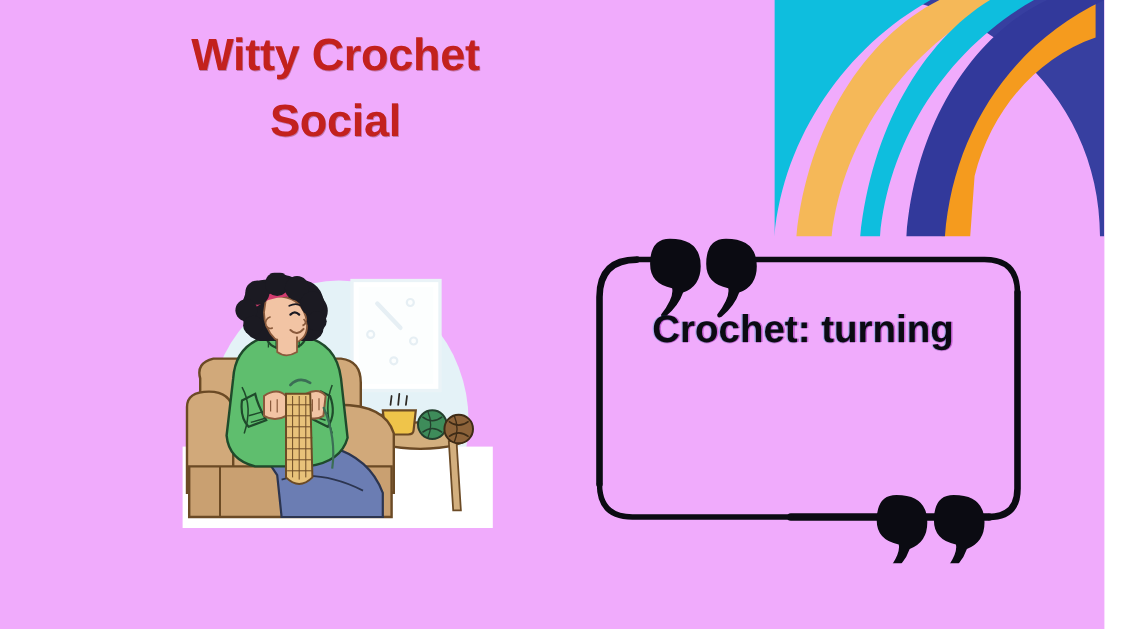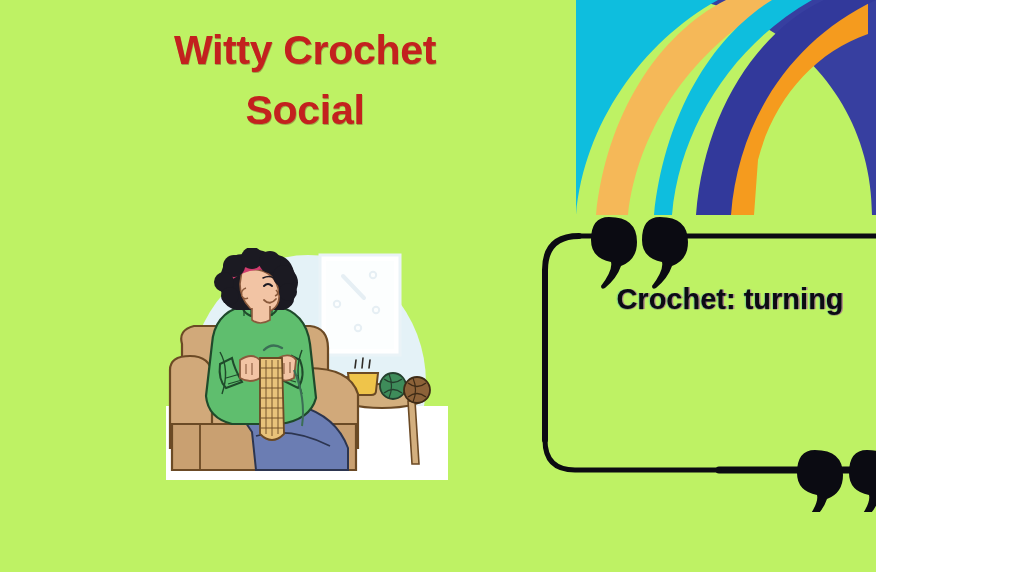--- a/index.html
+++ b/index.html
@@ -8,23 +8,23 @@
   }
   body {
     width: 1024px;
     height: 572px;
     overflow: hidden;
     font-family: "Liberation Sans", sans-serif;
   }
 
   #canvas {
     position: relative;
-    width: 876px;
+    width: 1004px;
     height: 572px;
-    background: #bef264;
+    background: #f0abfc;
     overflow: hidden;
   }
 
   
   #swoosh-group {
     position: absolute;
     top: 0;
     right: 0;
     width: 300px;
     height: 215px;
@@ -76,21 +76,21 @@
     height: 300px;
   }
   #quote-text {
     position: absolute;
     left: 40px;
     top: 62px;
     width: 370px;
     text-align: center;
     font-family: "Liberation Sans", sans-serif;
     font-weight: bold;
-    font-size: 29px;
+    font-size: 35px;
     line-height: 51px;
     color: #0B0B12;
     text-shadow:
        1.4px 0 0 rgba(150,20,170,0.45),
       -1.2px 0 0 rgba(20,170,200,0.30),
        0 1.2px 0 rgba(60,0,90,0.25);
   }
   #quote-text .q-line {
     display: block;
     white-space: nowrap;

